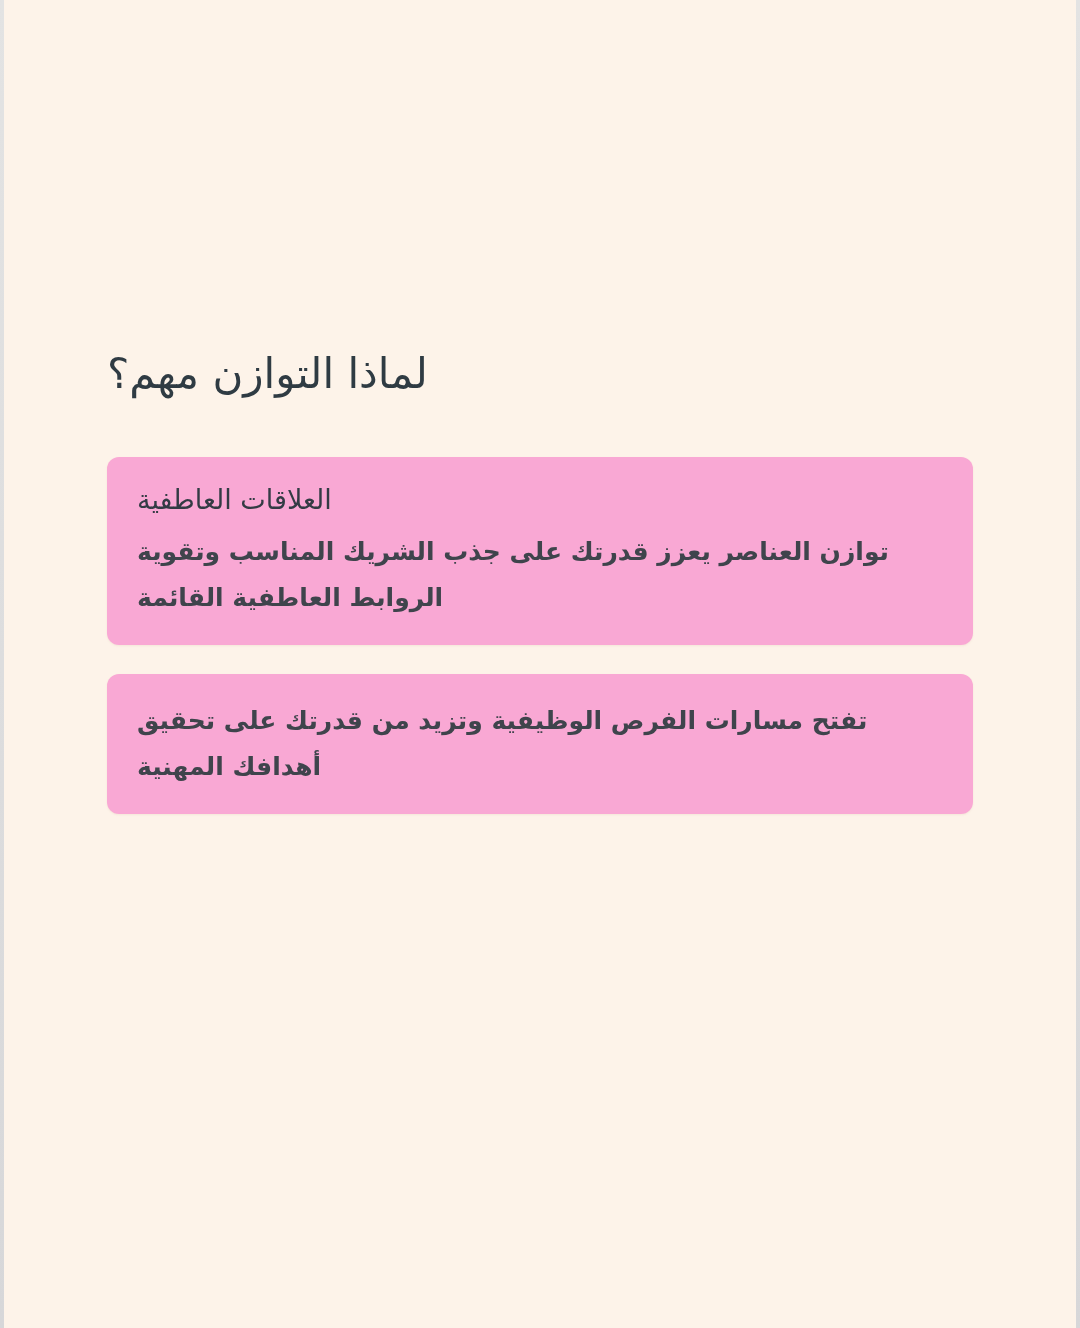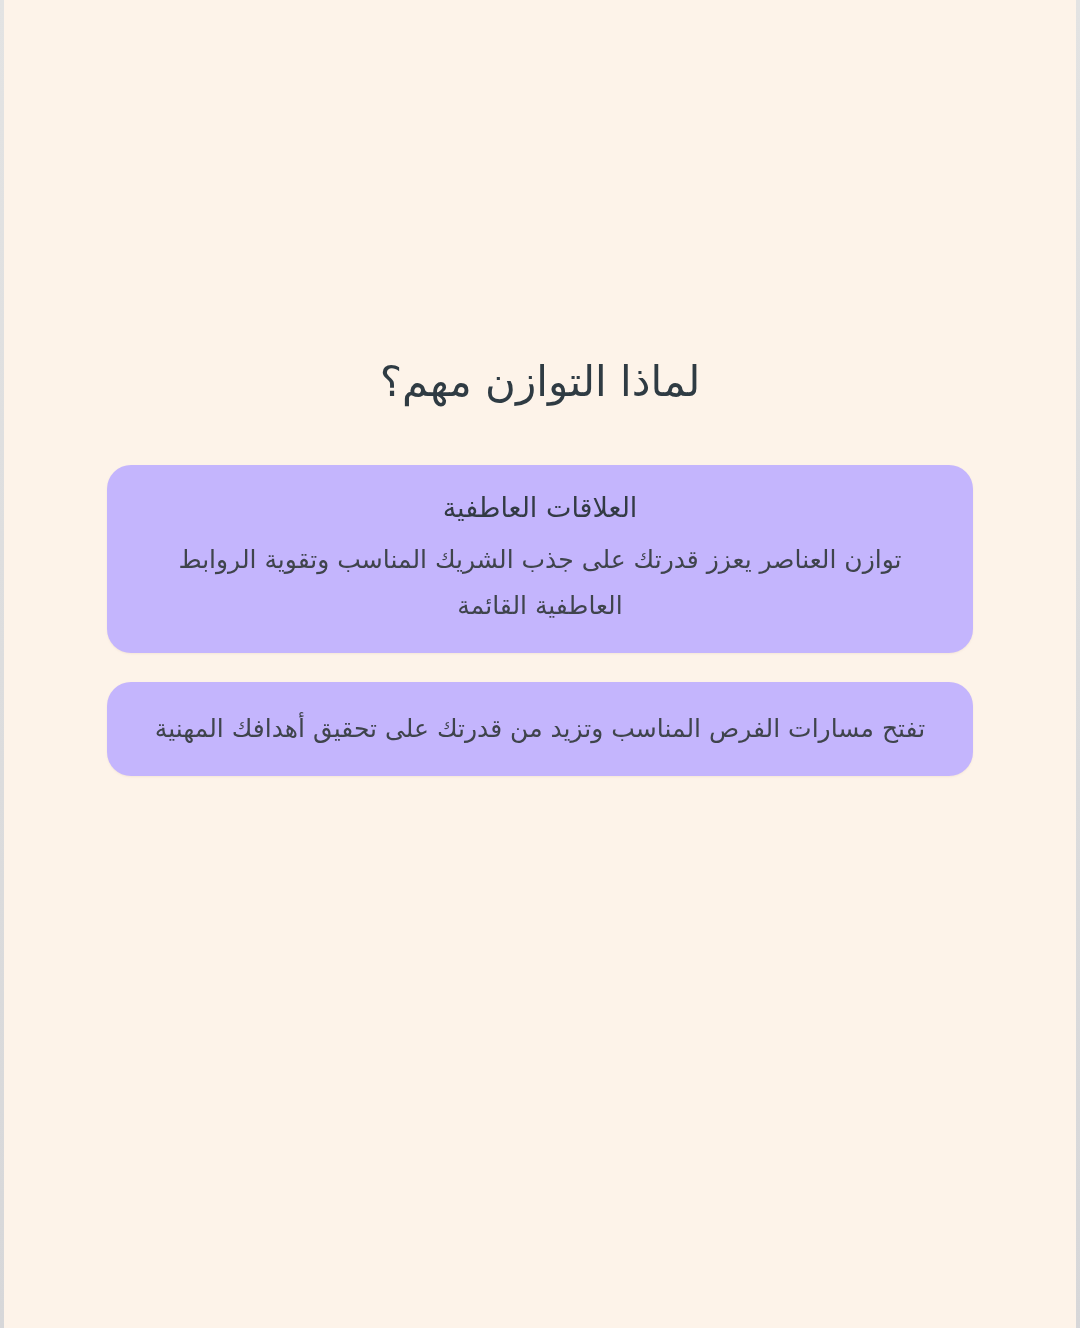--- a/index.html
+++ b/index.html
@@ -19,68 +19,68 @@
     top: 0;
     bottom: 0;
     width: 4px;
     background: linear-gradient(to bottom, #e3e3e3, #d7d7d9);
   }
   .window-edge.left  { left: 0; }
   .window-edge.right { right: 0; }
 
   .content {
     width: 866px;
-    margin: 8px auto;
+    margin: 0 auto;
     padding-top: 342px;
     direction: rtl;
-    text-align: center;
+    text-align: left;
   }
   .page-heading {
     margin: 0 0 52px 0;
     font-size: 42px;
     font-weight: 500;
     line-height: 1.5;
     color: #2f3b43;
     letter-spacing: 0;
   }
   .card {
-    background: #c4b5fd;
-    border-radius: 24px;
+    background: #f9a8d4;
+    border-radius: 12px;
     padding: 24px 30px;
     margin-bottom: 29px;
     box-shadow: 0 1px 2px rgba(180, 140, 110, 0.12);
   }
   .card-title {
     margin: 0 0 10px 0;
     font-size: 27px;
     font-weight: 500;
     line-height: 1.4;
     color: #333b44;
   }
   .card-body {
     margin: 0;
     font-size: 25px;
-    font-weight: 400;
+    font-weight: 700;
     line-height: 1.84;
     color: #3f444c;
   }
 </style>
 </head>
 <body>
 
 <div class="window-edge left"></div>
 <div class="window-edge right"></div>
 
 <main class="content">
 
   <h1 class="page-heading">لماذا التوازن مهم؟</h1>
 
   <section class="card">
     <h2 class="card-title">العلاقات العاطفية</h2>
     <p class="card-body">توازن العناصر يعزز قدرتك على جذب الشريك المناسب وتقوية الروابط العاطفية القائمة</p>
   </section>
 
   <section class="card">
-    <p class="card-body">تفتح مسارات الفرص المناسب وتزيد من قدرتك على تحقيق أهدافك المهنية</p>
+    <p class="card-body">تفتح مسارات الفرص الوظيفية وتزيد من قدرتك على تحقيق أهدافك المهنية</p>
   </section>
 
 
 </main>
 
 </body></html>

